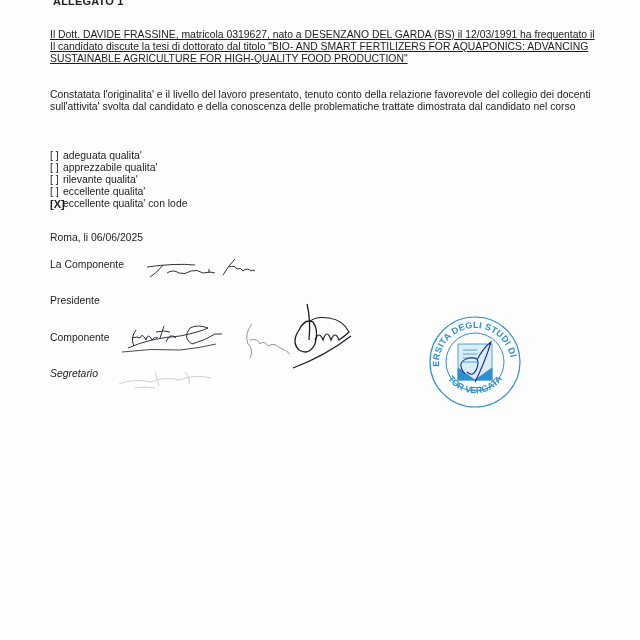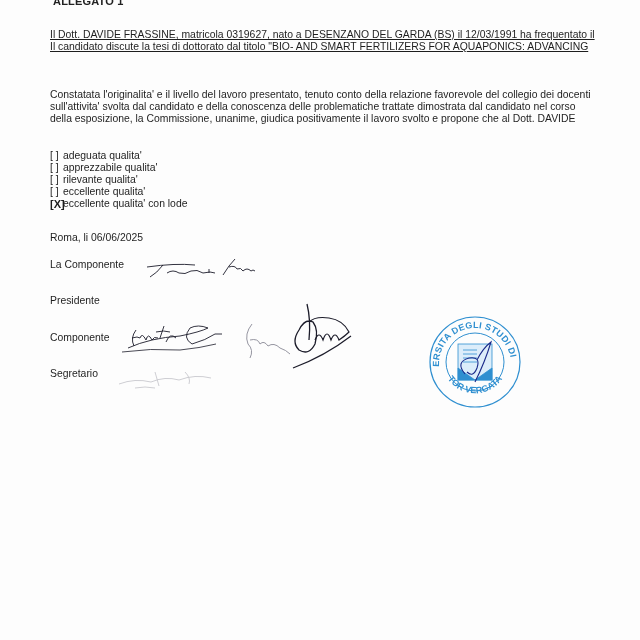--- a/index.html
+++ b/index.html
@@ -15,37 +15,37 @@
     #p2 { top: 89px; }
     .opts { left: 50px; top: 150px; font-size: 10.4px; line-height: 12.1px; }
     .opt { white-space: nowrap; display: flex; align-items: center; }
     .box { display: inline-block; width: 13px; white-space: nowrap; }
     .checked-box { font-weight: bold; font-size: 11px; }
     .place { left: 50px; top: 232px; font-size: 10.4px; }
     .label { left: 50px; font-size: 10.4px; }
     #lbl-comm { top: 259px; }
     #lbl-pres { top: 295px; }
     #lbl-comp { top: 332px; }
-    #lbl-segr { top: 368px; }
+    #lbl-segr { top: 368px; font-style: italic; }
     svg.sig { position: absolute; overflow: visible; }
   </style>
 </head>
 <body>
 
 <div class="abs heading">ALLEGATO 1</div>
 
 <div class="abs para" id="p1">
   <span>Il Dott. DAVIDE FRASSINE, matricola 0319627, nato a DESENZANO DEL GARDA (BS) il 12/03/1991 ha frequentato il</span>
   <span>Il candidato discute la tesi di dottorato dal titolo "BIO- AND SMART FERTILIZERS FOR AQUAPONICS: ADVANCING</span>
+  <span>SUSTAINABLE AGRICULTURE FOR HIGH-QUALITY FOOD PRODUCTION"</span>
 </div>
 
 <div class="abs para" id="p2">
   <span>Constatata l'originalita' e il livello del lavoro presentato, tenuto conto della relazione favorevole del collegio dei docenti</span>
   <span>sull'attivita' svolta dal candidato e della conoscenza delle problematiche trattate dimostrata dal candidato nel corso</span>
-  <span>della esposizione, la Commissione, unanime, giudica positivamente il lavoro svolto e propone che al Dott. DAVIDE</span>
 </div>
 
 <div class="abs opts">
   <div class="opt">
     <span class="box">[  ]</span>
     <span>adeguata qualita'</span>
   </div>
   <div class="opt">
     <span class="box">[  ]</span>
     <span>apprezzabile qualita'</span>

